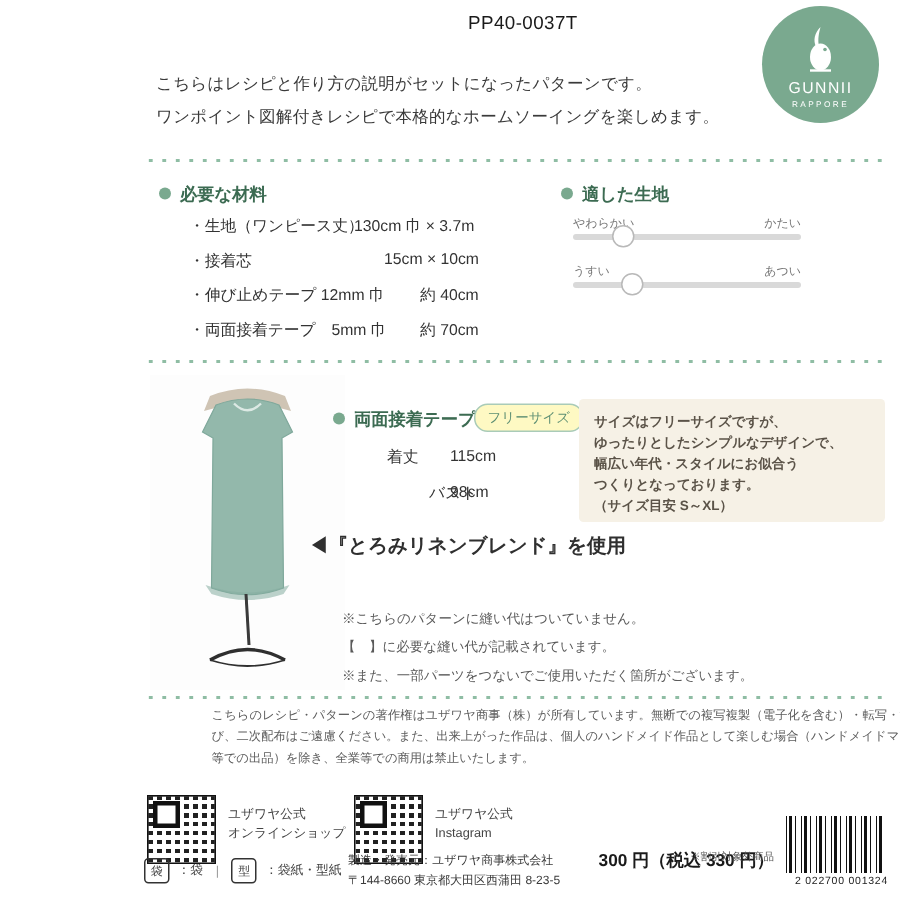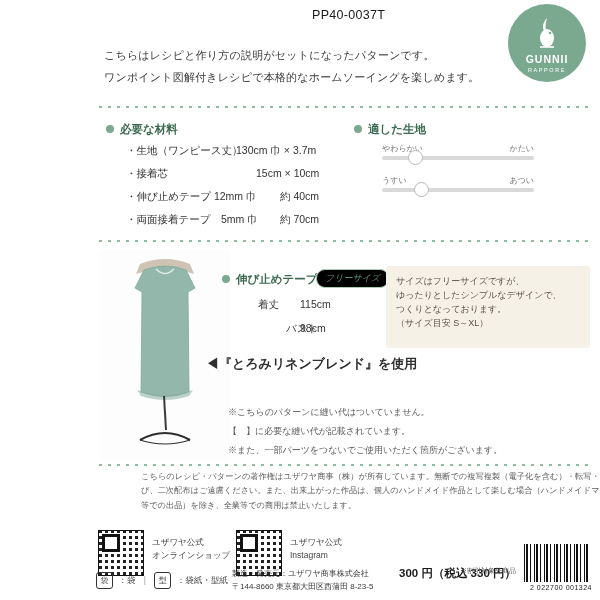--- a/index.html
+++ b/index.html
@@ -37,21 +37,21 @@
   
   .brand {
     position:absolute; right:14px; top:4px;
     width:78px; height:78px; border-radius:50%;
     background:#7aa98f;
     color:#fff;
     display:flex; flex-direction:column; align-items:center; justify-content:flex-end;
     padding-bottom:9px;
   }
   .brand .mark { position:absolute; top:12px; left:50%; transform:translateX(-50%); }
-  .brand .bname { font-size:10.5px; font-weight:bold; letter-spacing:1px; line-height:1.1; }
+  .brand .bname { font-size:10.5px; font-weight:normal; letter-spacing:1px; line-height:1.1; }
   .brand .bsub { font-size:5.5px; letter-spacing:1.6px; margin-top:1px; }
 
   
   .dots {
     position:absolute; left:96px; width:492px; height:6px;
     background-image:radial-gradient(#8fbda4 1.4px, transparent 1.5px);
     background-size:9px 6px; background-repeat:repeat-x;
   }
   .dots.d1 { top:104px; }
   .dots.d2 { top:238px; }
@@ -88,31 +88,31 @@
     position:absolute; left:100px; top:250px; width:130px; height:210px;
     background:#ffffff;
   }
 
   
   .fs-row { position:absolute; font-size:10.5px; color:#333; }
 
   .freesize-pill {
     position:absolute; font-size:9px; color:#5d8f73;
     border:1px solid #a9cbb8; border-radius:9px;
-    padding:1.5px 8px 2.5px; background:#000000;font-style:italic;
+    padding:1.5px 8px 2.5px; background:#fef9c3;
   }
 
   
   .notebox {
     position:absolute; left:386px; top:266px; width:204px; height:82px;
     background:#f6f1e6; border-radius:3px;
   }
   .notebox p {
     margin:0; font-size:9px; line-height:1.55; color:#5b5348;
-    padding:9px 10px 0 10px; text-align:left;
+    padding:9px 10px 0 10px; text-align:left;font-weight:bold;
   }
 
   .fabric-note {
     position:absolute; left:206px; top:355px;
     font-size:13px; color:#2f2f2f; font-weight:bold;
   }
 
   .small-note { position:absolute; font-size:9px; color:#5a5a5a; line-height:1.5; }
 
   
@@ -202,21 +202,21 @@
     <span class="vl">約 40cm</span>
   </div>
 
   <div class="mat" style="left:126px; top:213px;">
     <span class="nm">・両面接着テープ　5mm 巾</span>
   </div>
   <div class="mat" style="left:280px; top:213px;">
     <span class="vl">約 70cm</span>
   </div>
 
-  <div class="sec-h" style="left:368px; top:122px;">適した生地</div>
+  <div class="sec-h" style="left:388px; top:122px;">適した生地</div>
 
   <div class="slider-wrap" style="left:382px; top:176px; width:152px; height:22px;">
     <span class="sl-label-l">うすい</span>
     <span class="sl-label-r">あつい</span>
     <div class="sl-track"></div>
     <div class="sl-knob" style="left:32px;"></div>
   </div>
 
   <div class="slider-wrap" style="left:382px; top:144px; width:152px; height:22px;">
     <span class="sl-label-l">やわらかい</span>
@@ -239,31 +239,32 @@
       <path d="M37 140 q28 10 56 0 l-4 6 q-24 8 -48 0 z" fill="#85ada0" opacity="0.55"></path>
 
       <path d="M56 19 q9 9 18 0" fill="none" stroke="#dce9e4" stroke-width="1.6"></path>
 
       <path d="M64 146 l2 34" stroke="#3a3a3a" stroke-width="2"></path>
       <path d="M40 190 q25 -14 50 0" fill="none" stroke="#2f2f2f" stroke-width="2.2"></path>
       <path d="M40 190 q25 8 50 0" fill="none" stroke="#2f2f2f" stroke-width="1.2"></path>
     </svg>
   </div>
 
-  <div class="sec-h" style="left:236px; top:272px;">伸び止めテープ</div>
+  <div class="sec-h" style="left:236px; top:272px;">両面接着テープ</div>
   <div class="freesize-pill" style="left:316px; top:269px;">フリーサイズ</div>
 
   <div class="fs-row" style="left:258px; top:298px;">着丈</div>
   <div class="fs-row" style="left:300px; top:298px;">115cm</div>
   <div class="fs-row" style="left:258px; top:322px;margin-left:28px;">バスト</div>
   <div class="fs-row" style="left:300px; top:322px;">98cm</div>
 
   <div class="notebox">
     <p style="padding-bottom:0;">サイズはフリーサイズですが、</p>
     <p style="padding-top:0;">ゆったりとしたシンプルなデザインで、</p>
+    <p style="padding-top:0;">幅広い年代・スタイルにお似合う</p>
     <p style="padding-top:0;">つくりとなっております。</p>
     <p style="padding-top:0;">（サイズ目安 S～XL）</p>
   </div>
 
   <div class="fabric-note">◀『とろみリネンブレンド』を使用</div>
 
   <div class="small-note" style="left:228px; top:406px;">※こちらのパターンに縫い代はついていません。</div>
   <div class="small-note" style="left:228px; top:425px;">【　】に必要な縫い代が記載されています。</div>
   <div class="small-note" style="left:228px; top:444px;">※また、一部パーツをつないでご使用いただく箇所がございます。</div>
 

